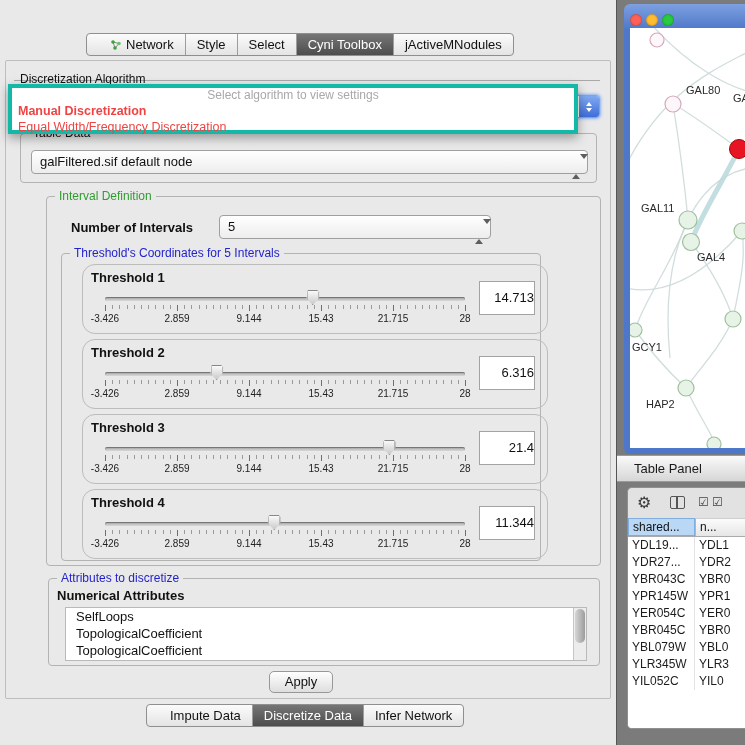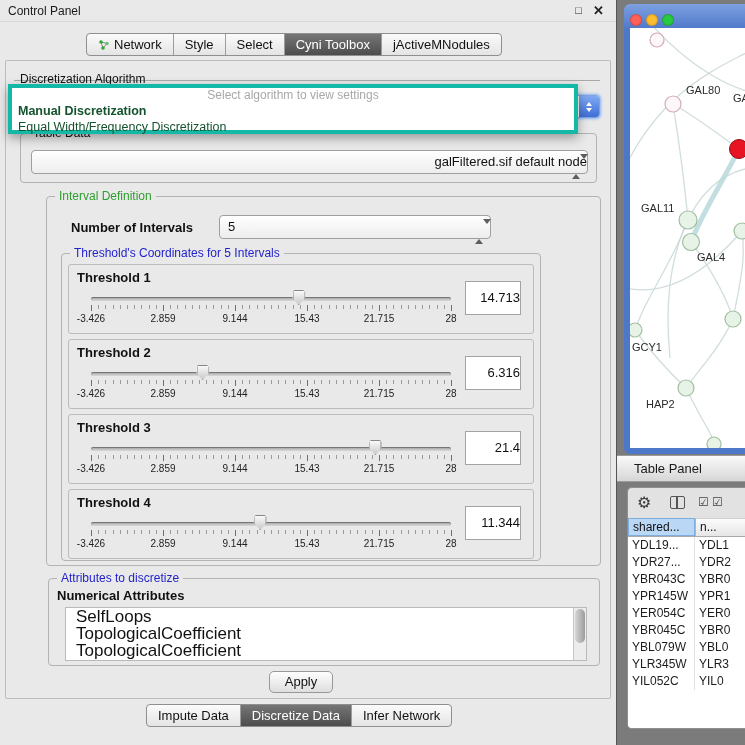--- a/index.html
+++ b/index.html
@@ -8,21 +8,21 @@
 
   
   .cp { position:absolute; left:0; top:0; width:617px; height:745px; background:#e9e9e9; border-right:1px solid #555; }
   .cp-titlebar { position:absolute; left:0; top:0; width:100%; height:22px; background:#e9e9e9; border-bottom:1px solid #d6d6d6; }
   .cp-title { position:absolute; left:8px; top:4px; font-size:12px; color:#1a1a1a; }
   .winbtn { position:absolute; top:3px; font-size:12px; color:#222; cursor:default; }
   .winbtn.sq { right:34px; font-size:11px; top:4px; }
   .winbtn.x { right:12px; font-weight:bold; font-size:13px; }
 
   
-  .seg { position:absolute; display:flex; height:23px; border:1px solid #8f8f8f; border-radius:4px; overflow:hidden; background:linear-gradient(#fbfbfb,#e4e4e4); }
+  .seg { position:absolute; display:flex; height:23px; border:1px solid #8f8f8f; border-radius:4px; overflow:hidden; background:linear-gradient(#fbfbfb,#e4e4e4);padding-left:12px; }
   .seg-item { display:flex; align-items:center; gap:4px; padding:0 11px; font-size:13px; color:#111; line-height:21px; border-left:1px solid #9d9d9d; white-space:nowrap; }
   .seg-item:first-child { border-left:none; }
   .seg-item.sel { background:linear-gradient(#767676,#4d4d4d); color:#fff; }
   .top-seg { left:86px; top:33px; }
   .bottom-seg { left:146px; top:704px; }
   .net-ico { width:12px; height:12px; }
 
   .frame1 { position:absolute; left:5px; top:60px; width:606px; height:639px; border:1px solid #bdbdbd; border-radius:2px; }
 
   
@@ -42,38 +42,38 @@
   .algo-group { position:absolute; left:14px; top:80px; width:586px; height:50px; border-top:1px solid #a8a8a8; }
   .algo-group-title { position:absolute; left:20px; top:72px; font-size:12px; color:#111; }
   .algo-combo { position:absolute; left:28px; top:95px; width:572px; height:23px; background:#fff; border:1px solid #7ea4e0; border-radius:4px; box-shadow:0 0 3px 1px #8ab1f1; }
   .algo-stepper { position:absolute; right:0; top:0; width:20px; height:21px; background:linear-gradient(#81a9f2,#3e6ed6); border-radius:0 3px 3px 0; display:flex; flex-direction:column; align-items:center; justify-content:center; }
   .algo-stepper .w-up { width:0;height:0;border-left:3.5px solid transparent;border-right:3.5px solid transparent;border-bottom:4px solid #fff; margin-bottom:2px;}
   .algo-stepper .w-down { width:0;height:0;border-left:3.5px solid transparent;border-right:3.5px solid transparent;border-top:4px solid #fff;}
 
   
   .dropdown { position:absolute; left:8px; top:84px; width:570px; height:50px; background:#fff; border:4px solid #14b8a6; box-shadow:0 4px 10px rgba(0,0,0,.35); z-index:40; }
   .dd-placeholder { height:15px; text-align:center; color:#a8a8a8; font-size:12px; line-height:15px; }
-  .dd-opt { font-size:12.5px; line-height:16px; padding-left:6px; color:#14532d; white-space:nowrap; }
+  .dd-opt { font-size:12.5px; line-height:16px; padding-left:6px; color:#ef4444; white-space:nowrap; }
   .dd-opt.bold { font-weight:bold; }
 
   
-  .tpanel { position:absolute; left:6px; width:466px; height:70px; border:1px solid #bcbcbc; border-radius:3px; }
+  .tpanel { position:absolute; left:20px; width:466px; height:70px; border:1px solid #bcbcbc; border-radius:13px; }
   .tlabel { position:absolute; left:8px; top:5px; font-weight:bold; font-size:13px; }
   .track { position:absolute; left:22px; top:32px; width:360px; height:4px; background:linear-gradient(#a6a6a6,#d8d8d8); border-radius:2px; box-shadow:inset 0 1px 1px rgba(0,0,0,.35); }
   .thumb { position:absolute; top:-7px; width:13px; height:15px; transform:translateX(-50%); background:linear-gradient(#fdfdfd,#c7c7c7); clip-path:polygon(15% 0,85% 0,100% 15%,100% 55%,50% 100%,0 55%,0 15%); box-shadow:inset 0 0 0 1px #878787; }
   .ruler-min { position:absolute; left:22px; top:40px; width:361px; height:4px; background:repeating-linear-gradient(90deg,#9a9a9a 0 1px,transparent 1px 7.2px); }
   .ruler-maj { position:absolute; left:22px; top:40px; width:361px; height:6px; background:repeating-linear-gradient(90deg,#6f6f6f 0 1px,transparent 1px 72px); }
   .ticklbl { position:absolute; top:48px; transform:translateX(-50%); font-size:10px; color:#222; }
   .valbox { position:absolute; left:396px; top:16px; width:56px; height:34px; border:1px solid #a3a3a3; background:#fff; font-size:13px; text-align:right; line-height:32px; padding-right:0; }
 
   .bold13 { font-weight:bold; font-size:13px; position:absolute; }
 
   
   .attr-list { position:absolute; left:16px; top:28px; width:522px; height:54px; background:#fff; border:1px solid #b9b9b9; overflow:hidden; }
-  .attr-item { font-size:17px; line-height:17px; padding-left:10px; white-space:nowrap; }
+  .attr-item { font-size:13px; line-height:17px; padding-left:10px; white-space:nowrap; }
   .vscroll { position:absolute; right:0; top:0; width:13px; height:100%; background:#ececec; border-left:1px solid #c6c6c6; }
   .vthumb { position:absolute; top:1px; right:1px; width:10px; height:34px; border-radius:5px; background:linear-gradient(90deg,#d6d6d6,#9c9c9c); }
 
   .apply-btn { position:absolute; left:269px; top:671px; width:64px; height:22px; border:1px solid #989898; border-radius:5px; background:linear-gradient(#fefefe,#dedede); font-size:13px; text-align:center; line-height:20px; }
 
   
   .netwin { position:absolute; left:624px; top:4px; width:121px; height:450px; background:linear-gradient(180deg,#7da0e0 0,#4d77c9 26px,#4d77c9 100%); border-radius:6px 0 0 6px; }
   .light { position:absolute; top:10px; width:12px; height:12px; border-radius:50%; box-shadow:inset 0 0 2px rgba(0,0,0,.45); }
   .light.red { left:6px; background:#ff6057; }
   .light.yellow { left:22px; background:#febd2e; }
@@ -104,25 +104,20 @@
   .tbody { background:#fff; height:192px; overflow:hidden; }
   .trow { display:flex; height:17px; font-size:12px; color:#1c1c1c; }
   .td1 { width:67px; padding-left:4px; border-right:1px solid #e2e2e2; line-height:17px; white-space:nowrap; overflow:hidden; }
   .td2 { flex:1; padding-left:4px; line-height:17px; white-space:nowrap; overflow:hidden; }
 </style>
 </head>
 <body>
 
 <div class="cp">
 
-  <div class="cp-titlebar">
-    <span class="cp-title">Control Panel</span>
-    <span class="winbtn sq">□</span>
-    <span class="winbtn x">✕</span>
-  </div>
 
   <div class="seg top-seg">
     <div class="seg-item">
       <svg class="net-ico" viewBox="0 0 12 12">
         <path d="M3,3 L9,4.5 L5,9 Z" stroke="#7a7a7a" fill="none" stroke-width="0.9"></path>
         <circle cx="3" cy="3" r="1.8" fill="#35a435"></circle>
         <circle cx="9" cy="4.5" r="1.8" fill="#6ec06e"></circle>
         <circle cx="5" cy="9" r="1.8" fill="#35a435"></circle>
       </svg>
       <span>Network</span>
@@ -151,21 +146,21 @@
         <span class="w-down"></span>
       </span>
   </div>
 
   <div class="dropdown">
     <div class="dd-placeholder">Select algorithm to view settings</div>
     <div class="dd-opt bold">Manual Discretization</div>
     <div class="dd-opt">Equal Width/Frequency Discretization</div>
   </div>
 
-  <div class="group" style="left:20px;top:133px;width:577px;height:50px;text-align:right;">
+  <div class="group" style="left:20px;top:133px;width:577px;height:50px;">
     <span class="group-title t-dark">Table Data</span>
     <div class="combo" style="left:10px;top:16px;width:557px;">
       <span>galFiltered.sif default node</span>
       <span class="stepper"><span class="tri-up"></span><span class="tri-down"></span></span>
     </div>
   </div>
 
   <div class="group" style="left:46px;top:196px;width:555px;height:370px;">
     <span class="group-title t-green">Interval Definition</span>
 

